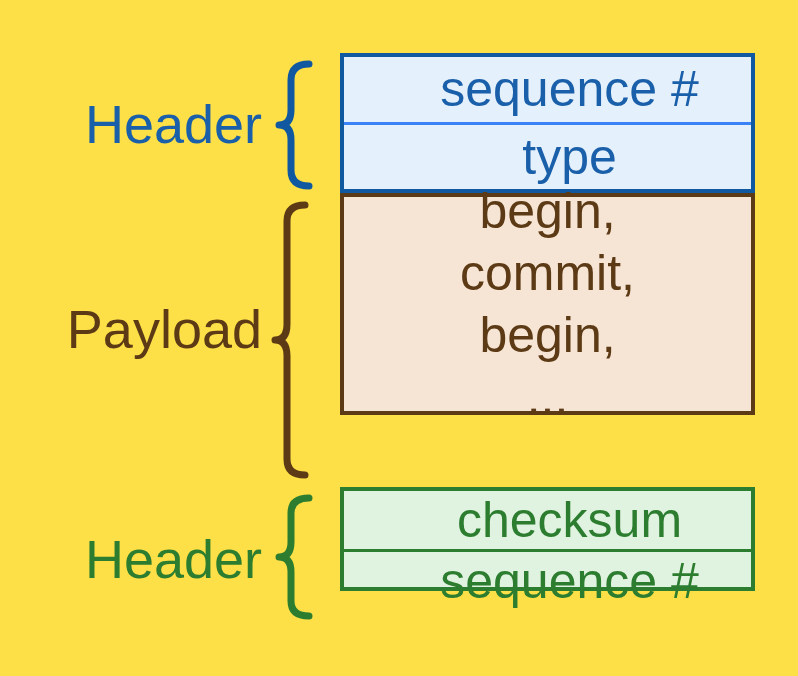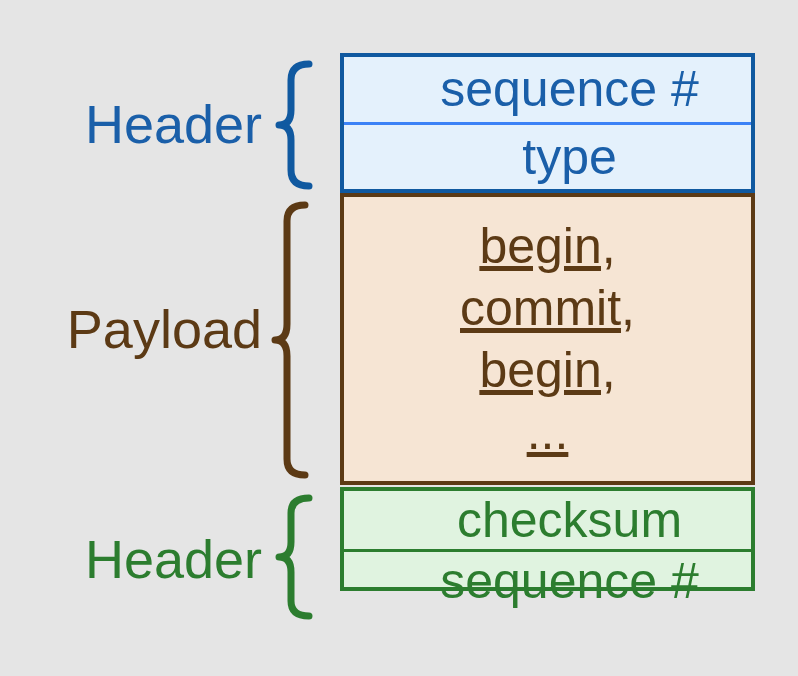--- a/index.html
+++ b/index.html
@@ -4,21 +4,21 @@
 <style>
   html, body {
     margin: 0;
     padding: 0;
     background: #ffffff;
   }
   .canvas {
     position: relative;
     width: 798px;
     height: 676px;
-    background: #e5e5e5;
+    background: #fde047;
     font-family: "Liberation Sans", sans-serif;
     overflow: hidden;
   }
 
   
   .side-label {
     position: absolute;
     left: 0;
     width: 262px;
     text-align: right;
@@ -59,26 +59,25 @@
   }
   .box.header {
     top: 53px;
     height: 140px;
     border: 4px solid #1059a0;
     background: #e4f1fc;
     color: #1a5fa9;
   }
   .box.payload {
     top: 193px;
-    height: 292px;
+    height: 222px;
     border: 4px solid #5c3a15;
     background: #f6e5d4;
     color: #5c3a15;
     justify-content: center;
-    text-decoration: underline;
   }
   .box.footer {
     top: 487px;
     height: 104px;
     border: 4px solid #2c7d2f;
     background: #e0f3e0;
     color: #2c7d2f;
   }
   .row {
     flex: 1;

